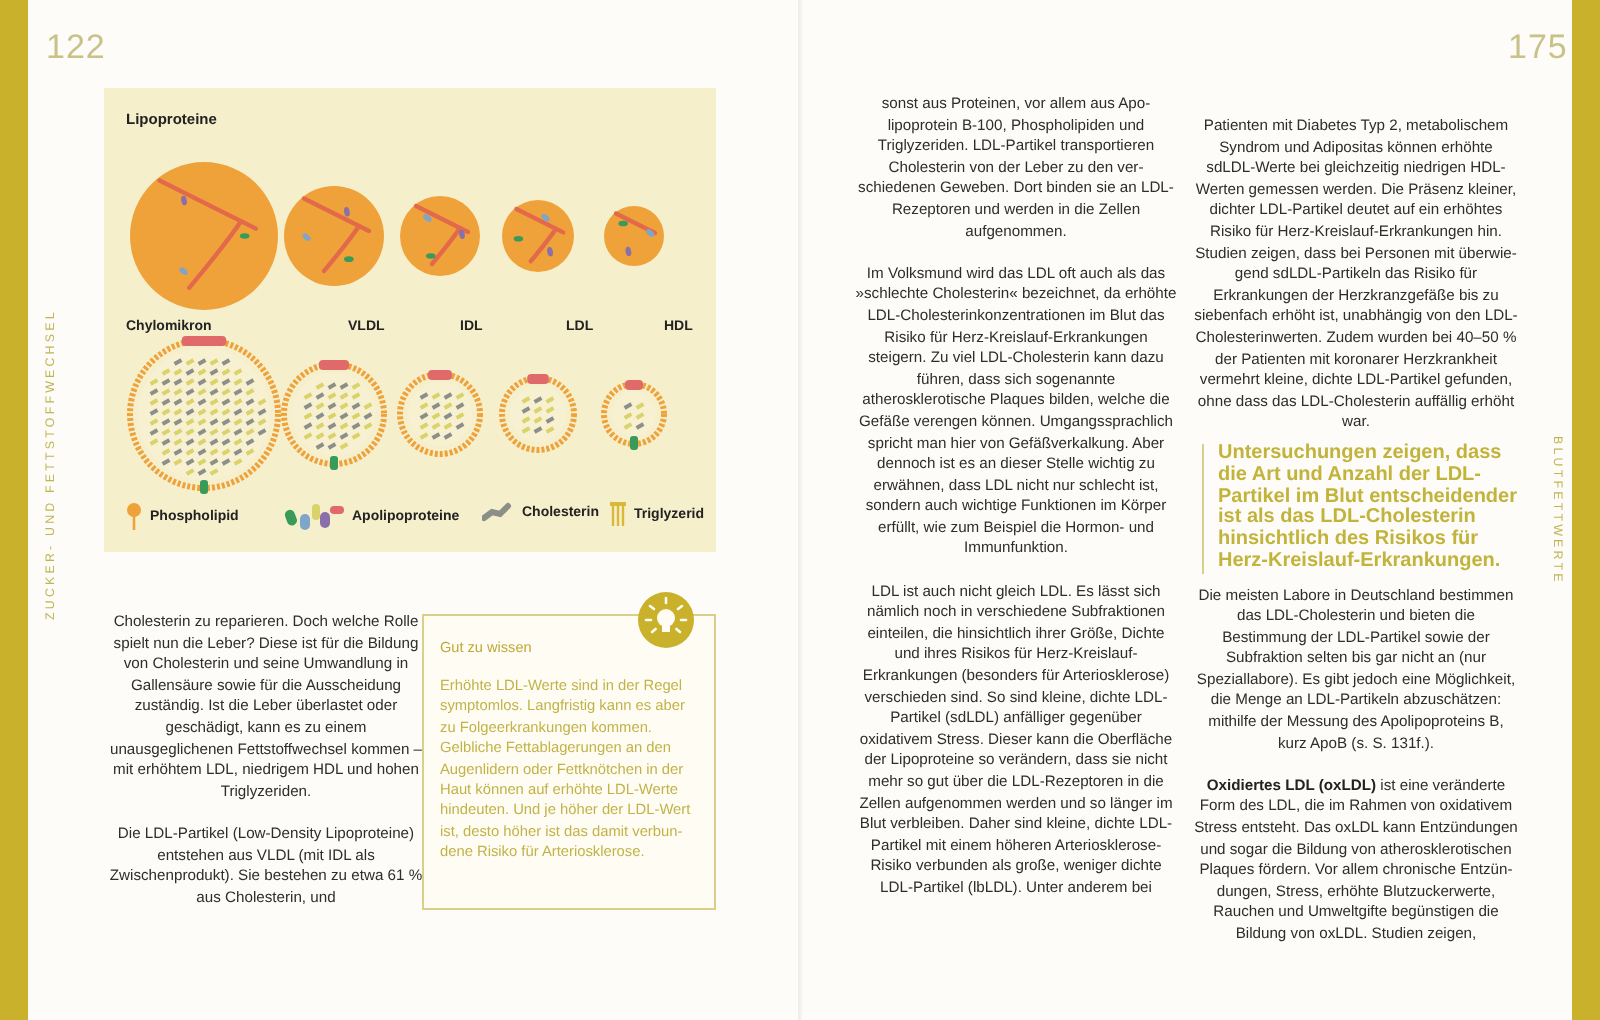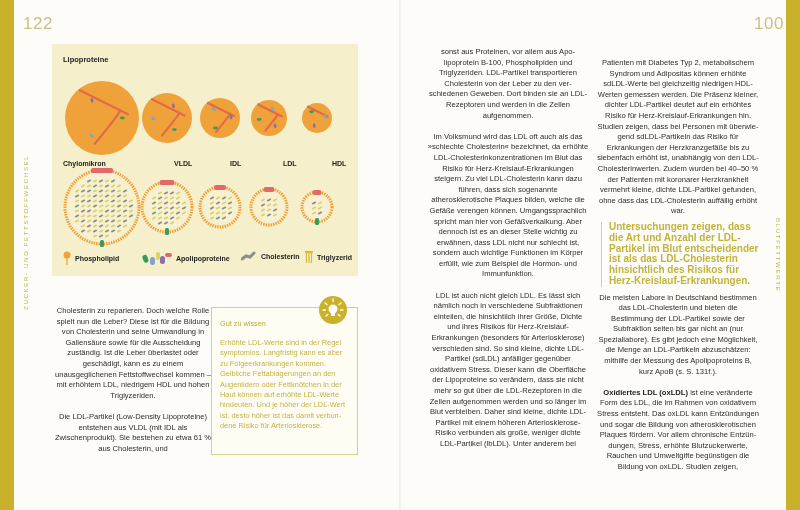--- a/index.html
+++ b/index.html
@@ -33,21 +33,21 @@
   strong{font-weight:bold;color:#222;}
 </style>
 </head>
 <body>
 
 <div class="edge-left"></div>
 <div class="edge-right"></div>
 <div class="gutter"></div>
 
 <div class="page-num pn-left">122</div>
-<div class="page-num pn-right">100</div>
+<div class="page-num pn-right">175</div>
 
 <div class="side-label side-left">ZUCKER- UND FETTSTOFFWECHSEL</div>
 <div class="side-label side-right">BLUTFETTWERTE</div>
 
 <div class="figure">
   <div class="fig-title">Lipoproteine</div>
   <svg class="fig-svg" id="figsvg" width="306" height="232">
       <circle cx="50" cy="74" r="37" fill="#f0a23a"></circle>
       <path d="M27.8 46.25 Q50 57.349999999999994 75.9 70.3" stroke="#e26a4a" stroke-width="2.2" fill="none" stroke-linecap="round"></path>
       <path d="M42.6 99.9 Q61.1 77.7 68.5 66.6" stroke="#e26a4a" stroke-width="2.2" fill="none" stroke-linecap="round"></path>

